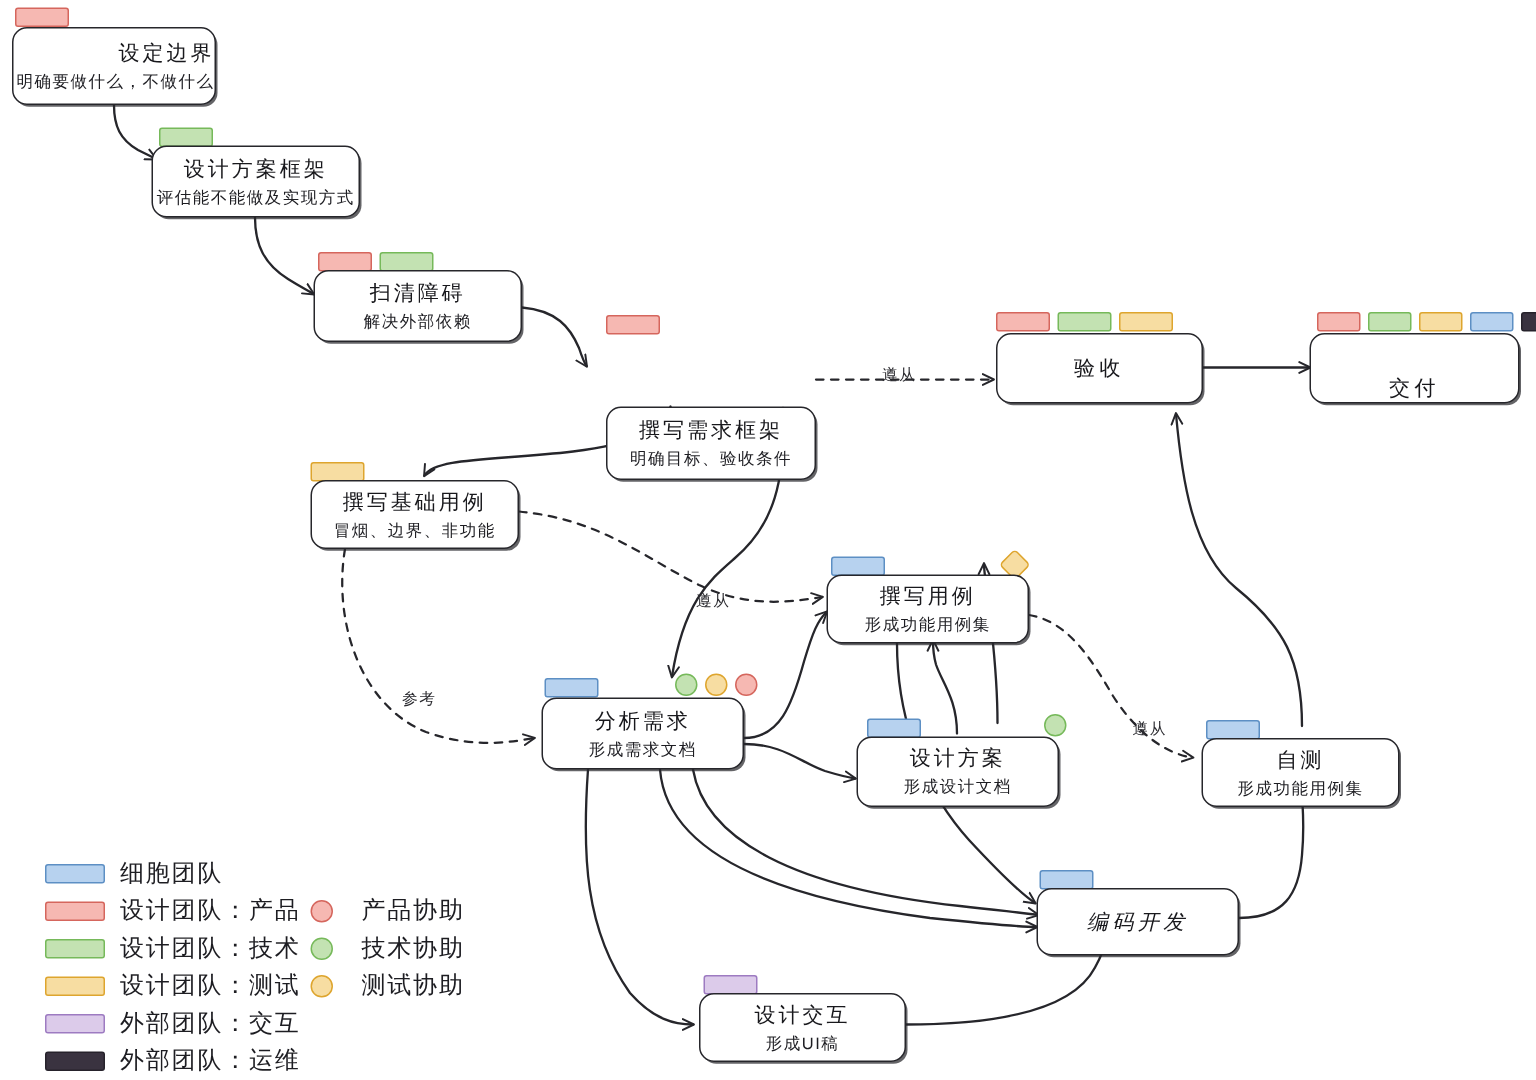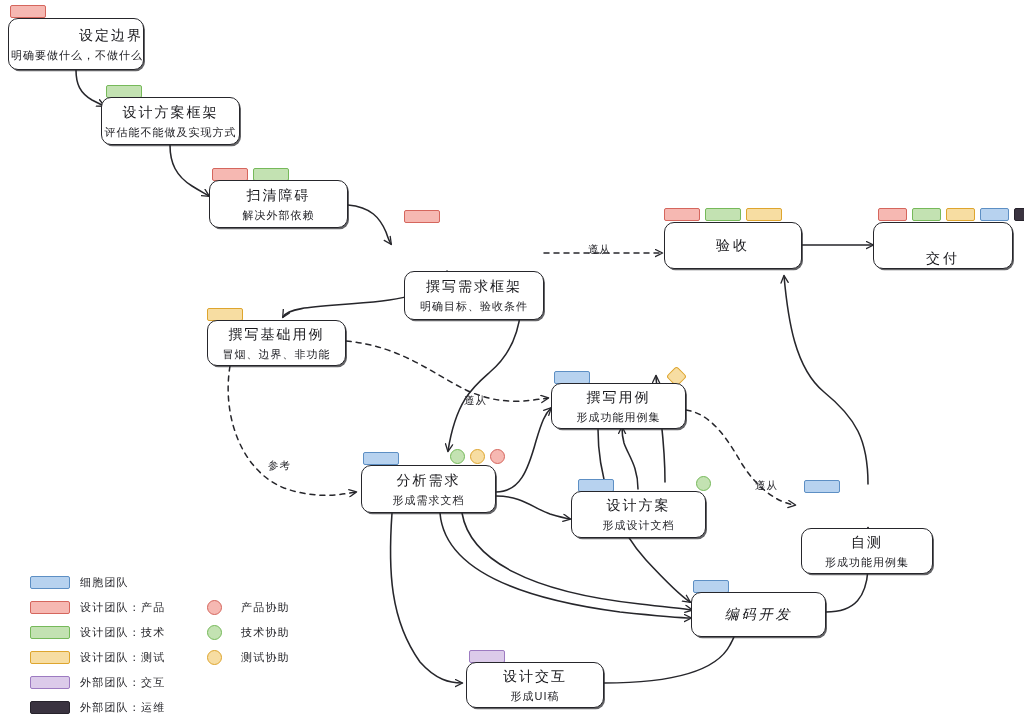--- a/index.html
+++ b/index.html
@@ -122,21 +122,21 @@
   .legend-dot {
     width: 13px;
     height: 13px;
     border-radius: 50%;
     border: 1.5px solid;
     flex: none;
     margin-left: 12px;
     margin-right: 9px;
   }
   .legend-text {
-    font-size: 11px;
+    font-size: 16px;
     letter-spacing: 1.2px;
     color: #1d1d22;
     white-space: nowrap;
   }
 </style>
 </head>
 <body>
 
 <div id="canvas">
 
@@ -287,21 +287,21 @@
     <div class="dot" style="background:#c3e2b2;border-color:#76b95a;"></div>
   </div>
   <div class="node" style="left:571px; top:491px; width:135px; height:47px;">
     <div class="ttl">设计方案</div>
     <div class="sub">形成设计文档</div>
   </div>
 
   <div class="tagrow" style="left:804px; top:480px;">
     <div class="tag" style="background:#b7d2ef;border-color:#5d8fc4;"></div>
   </div>
-  <div class="node" style="left:801px; top:492px; width:132px; height:46px;margin-top:36px;">
+  <div class="node" style="left:801px; top:492px; width:132px; height:46px;">
     <div class="ttl">自测</div>
     <div class="sub">形成功能用例集</div>
   </div>
 
   <div class="tagrow" style="left:693px; top:580px;">
     <div class="tag" style="background:#b7d2ef;border-color:#5d8fc4;"></div>
   </div>
   <div class="node single" style="left:691px; top:592px; width:135px; height:45px;font-style:italic;">
     <div class="ttl">编码开发</div>
   </div>

